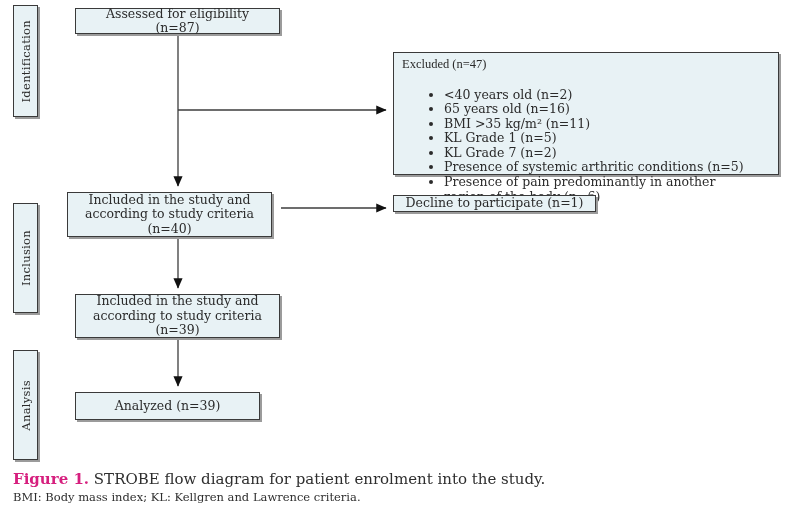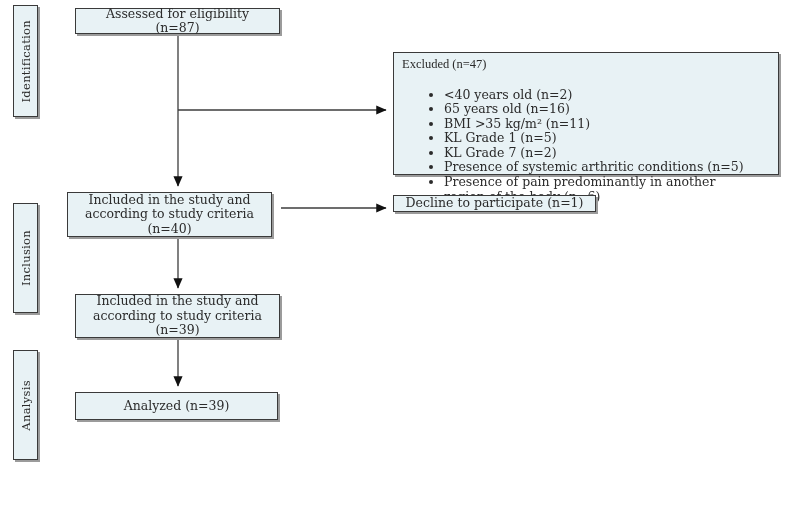--- a/index.html
+++ b/index.html
@@ -47,21 +47,21 @@
     font-size: 11.5px;
     letter-spacing: 0.3px;
     color: #2b2b2b;
     white-space: nowrap;
   }
   #box-assessed   { left: 75px;  top: 8px;   width: 205px; height: 26px; }
   #box-excluded   { left: 393px; top: 52px;  width: 386px; height: 123px; padding: 4px 8px 4px 8px; }
   #box-included40 { left: 67px;  top: 192px; width: 205px; height: 45px; }
   #box-decline    { left: 393px; top: 195px; width: 203px; height: 17px; }
   #box-included39 { left: 75px;  top: 294px; width: 205px; height: 44px; }
-  #box-analyzed   { left: 75px;  top: 392px; width: 203px; height: 28px; }
+  #box-analyzed   { left: 75px;  top: 392px; width: 185px; height: 28px; }
   #stage-identification { top: 5px;   height: 112px; }
   #stage-inclusion      { top: 203px; height: 110px; }
   #stage-analysis       { top: 350px; height: 110px; }
   #box-excluded .excl-title { margin: 0 0 1px 0; font-family: Liberation Serif, serif; }
   #box-excluded ul {
     margin: 16px;
     padding: 0 0 0 26px;
     list-style-type: disc;
   }
   #box-excluded li {
@@ -149,14 +149,20 @@
   </div>
 
   <div class="flow-box centered" id="box-included39">
     <span>Included in the study and according to study criteria (n=39)</span>
   </div>
 
   <div class="flow-box centered" id="box-analyzed">
     <span>Analyzed (n=39)</span>
   </div>
 
+  <div id="caption-block">
+    <div class="caption-line">
+      <span class="caption-label">Figure 1.</span><span> STROBE flow diagram for patient enrolment into the study.</span>
+    </div>
+    <div class="footnote-line">BMI: Body mass index; KL: Kellgren and Lawrence criteria.</div>
+  </div>
 
 </div>
 
 </body></html>

